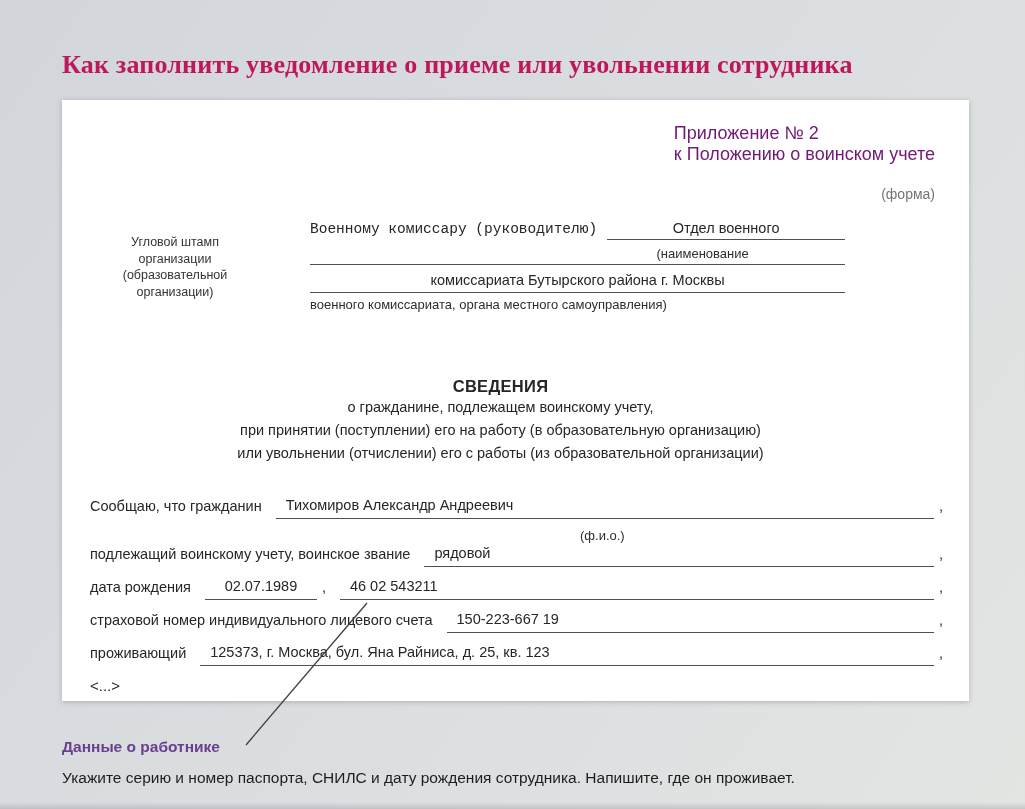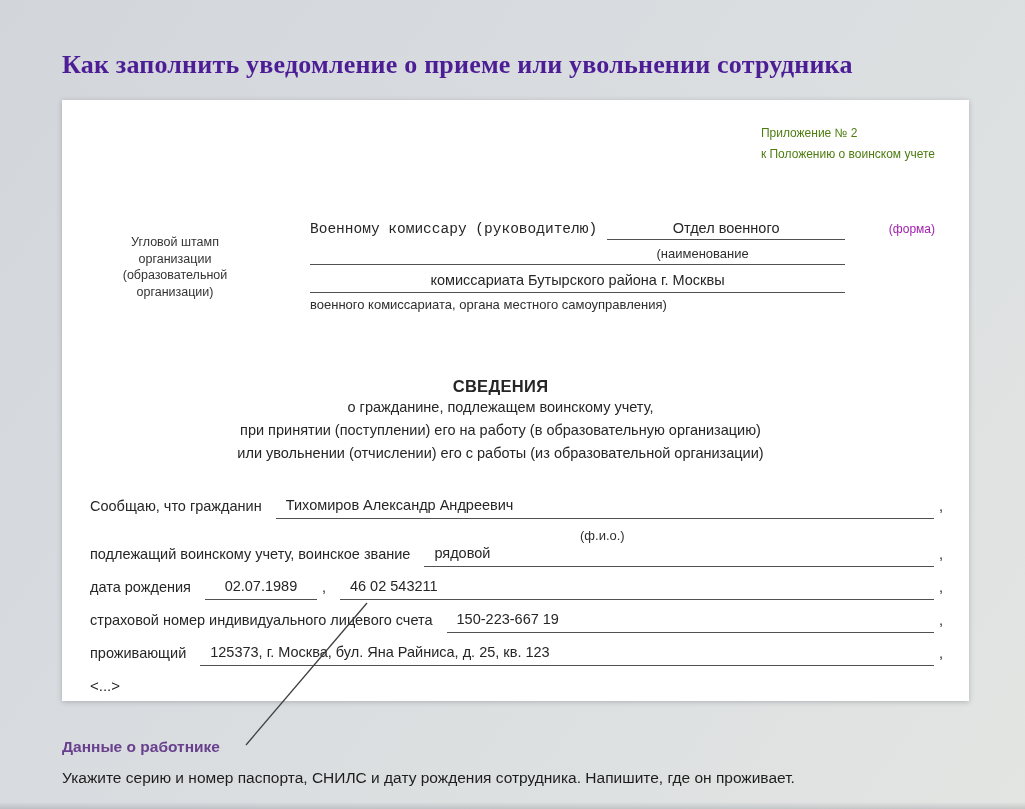--- a/index.html
+++ b/index.html
@@ -11,35 +11,35 @@
     background:linear-gradient(125deg, #d2d5da 0%, #dadde0 45%, #e2e5e2 100%);
     color:#262626;
   }
   .bottom-edge {
     position:absolute; left:0; right:0; bottom:0; height:7px;
     background:linear-gradient(180deg, rgba(0,0,0,0) 0%, rgba(60,65,75,0.18) 100%);
   }
   .page-title {
     position:absolute; left:62px; top:50px;
     font-family:"Liberation Serif", serif;
-    font-weight:700; font-size:26px; color:#4c1d95;
+    font-weight:700; font-size:26px; color:#be185d;
     letter-spacing:0.2px; white-space:nowrap;
   }
   .doc-card {
     position:absolute; left:62px; top:100px; width:907px; height:601px;
     background:#ffffff;
     box-shadow:0 1px 5px rgba(50,55,65,0.28);
     font-size:14.5px;
   }
   .appendix {
     position:absolute; top:23px; right:34px;
-    text-align:left; font-size:12px; line-height:21px; color:#4d7c0f;
+    text-align:left; font-size:18px; line-height:21px; color:#701a75;
   }
   .forma {
-    position:absolute; top:86px; right:34px; font-size:12px; color:#a21caf;margin-top:36px;
+    position:absolute; top:86px; right:34px; font-size:14px; color:#737373;
   }
   .stamp {
     position:absolute; top:134px; left:23px; width:180px;
     text-align:center; font-size:12.5px; line-height:16.5px; color:#333;
   }
   .addressee { position:absolute; top:120px; left:248px; width:535px; }
   .addr-row1 { display:flex; align-items:flex-end; }
   .addr-row1 .lbl { white-space:nowrap; padding-bottom:3px;font-family:Liberation Mono, monospace; }
   .fieldline {
     flex:1; margin-left:10px; border-bottom:1.5px solid #515151;

